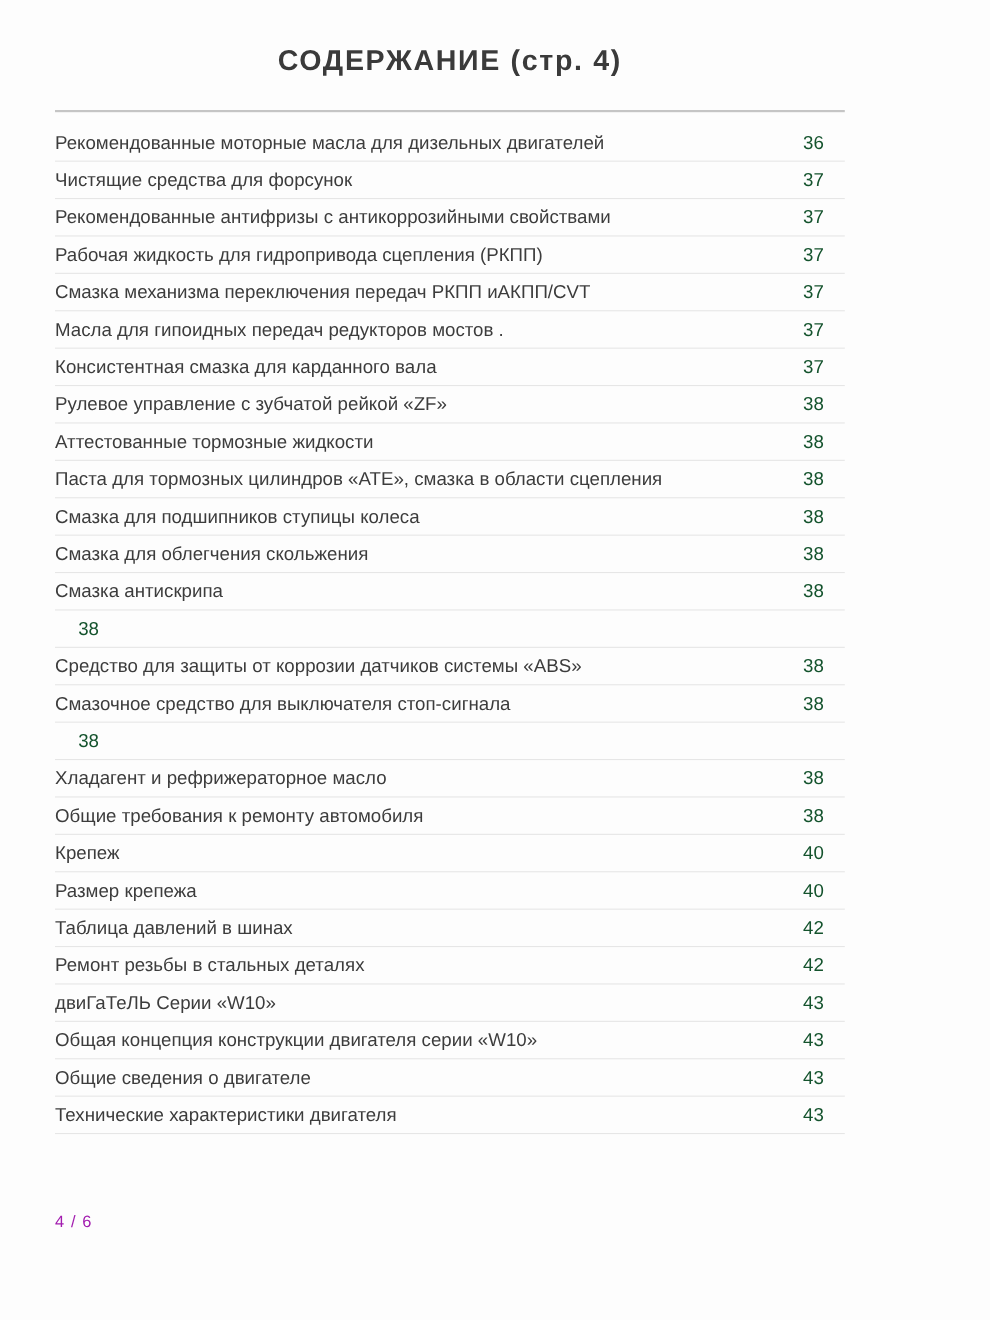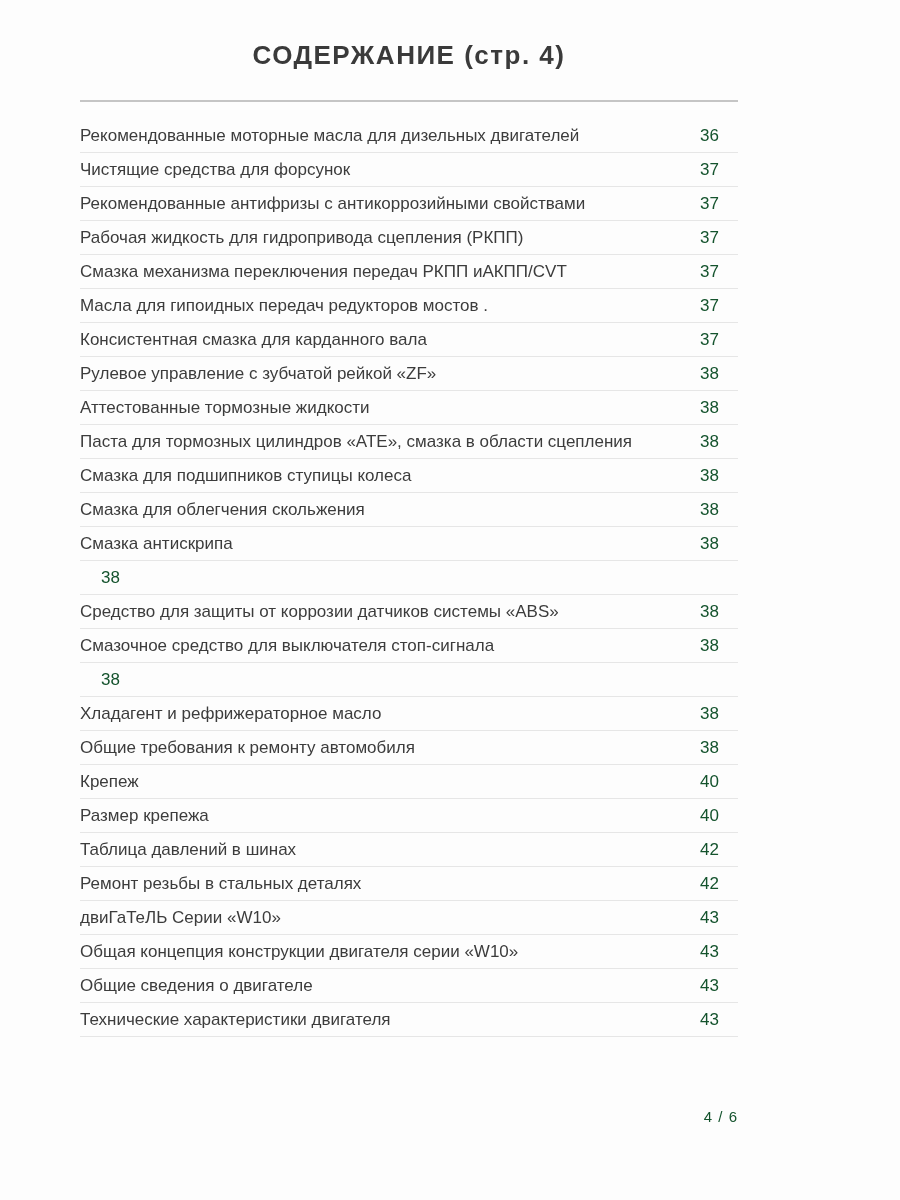--- a/index.html
+++ b/index.html
@@ -8,21 +8,21 @@
     background: #fdfdfd;
   }
   body {
     width: 900px;
     height: 1200px;
     font-family: "Liberation Sans", "DejaVu Sans", sans-serif;
     position: relative;
     overflow: hidden;
   }
   .page {
-    padding: 0 80px;
+    padding: 0 50px;
     box-sizing: border-box;
     width: 818px;
     height: 1200px;
     background: #fdfdfd;
   }
   .title {
     margin: 0;
     padding-top: 38px;
     font-size: 26px;
     line-height: 34px;
@@ -30,21 +30,21 @@
     letter-spacing: 1.5px;
     color: #3a3a3a;
     text-align: center;
   }
   .top-rule {
     height: 2px;
     background: #c5c5c5;
     margin-top: 28px;
   }
   .toc-list {
-    margin-top: 17px;
+    margin-top: 11px;
   }
   .toc-row {
     height: 34px;
     display: flex;
     align-items: center;
     border-bottom: 1px solid #e6e6e6;
     box-sizing: border-box;
   }
   .toc-label {
     flex: 1;
@@ -55,24 +55,24 @@
   }
   .toc-page {
     font-size: 17px;
     color: #14532d;
     text-align: right;
     min-width: 40px;
     padding-right: 19px;
   }
   .footer {
     margin-top: 70px;
-    text-align: right;
+    text-align: left;
     font-size: 15px;
     line-height: 20px;
-    color: #14532d;
+    color: #a21caf;
     letter-spacing: 1px;
   }
 </style>
 </head>
 <body>
 
 <div class="page">
 
   <h1 class="title">СОДЕРЖАНИЕ (стр. 4)</h1>
 

